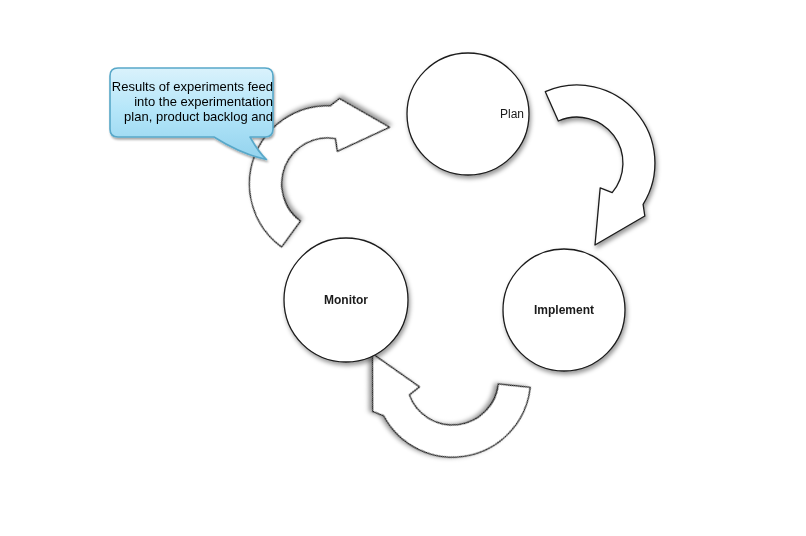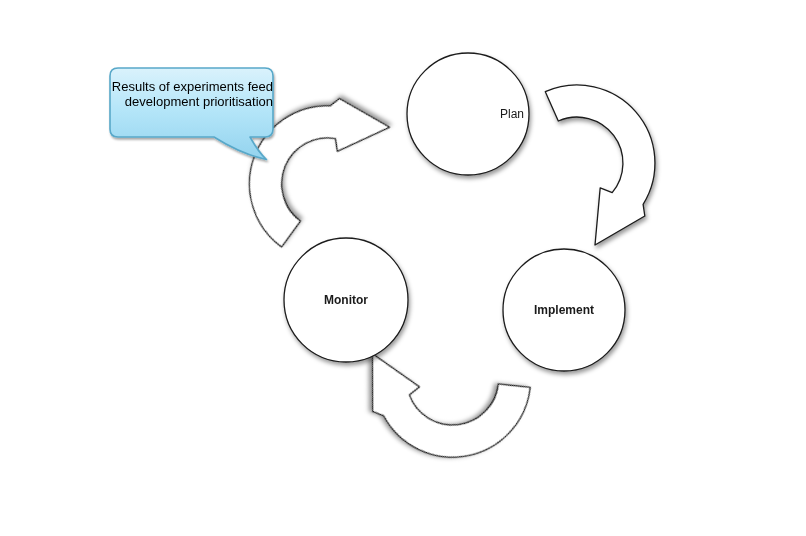--- a/index.html
+++ b/index.html
@@ -77,20 +77,21 @@
              H 250
              C 255.5 147 260 153.5 266.5 159.5
              C 252 156.5 231.5 148 214 137
              H 118 Q 110 137 110 129
              V 76 Q 110 68 118 68
              Z" fill="url(#bubbleGrad)" stroke="#58a8c9" stroke-width="1.6" stroke-linejoin="round" filter="url(#shadowSm)"></path>
   </svg>
 
   <div class="callout-text">
     <div class="line">Results of experiments feed</div>
-    <div class="line">development prioritisation</div>
+    <div class="line">into the experimentation</div>
+    <div class="line">plan, product backlog and</div>
   </div>
 
   <div class="node-label" style="left:468px; top:114px;margin-left:44px;">Plan</div>
   <div class="node-label" style="left:346px; top:300px;font-weight:bold;">Monitor</div>
   <div class="node-label" style="left:564px; top:310px;font-weight:bold;">Implement</div>
 
 </div>
 
 </body></html>

